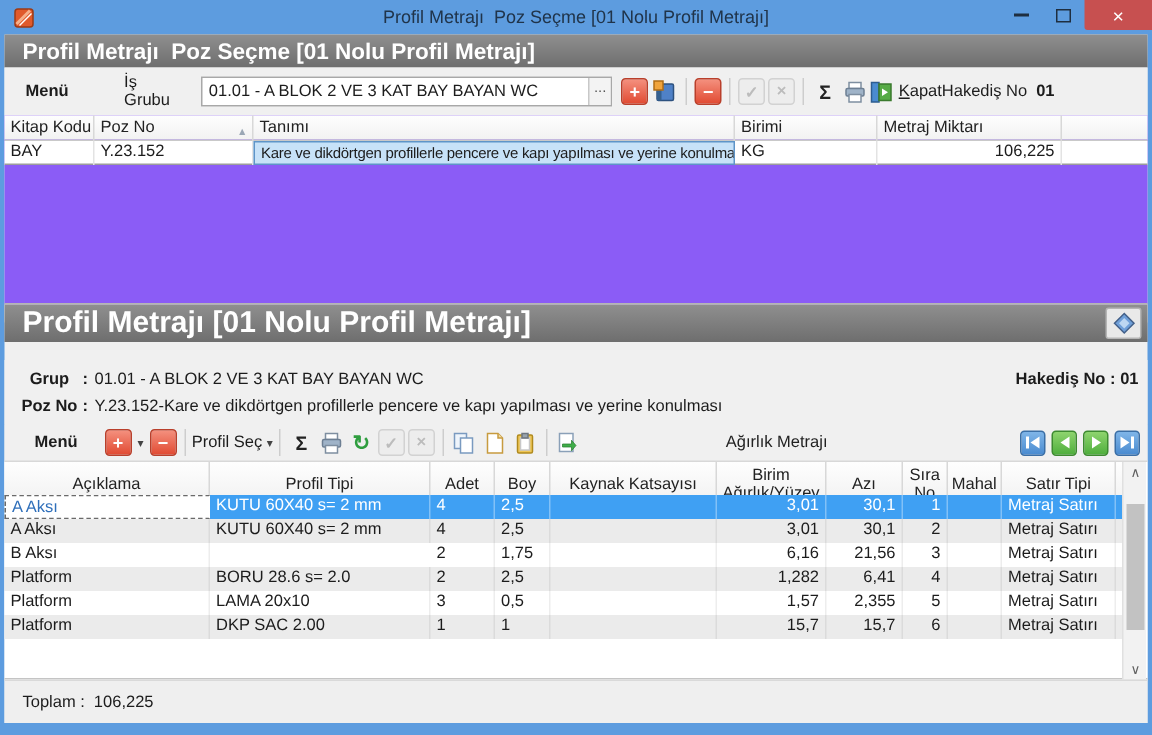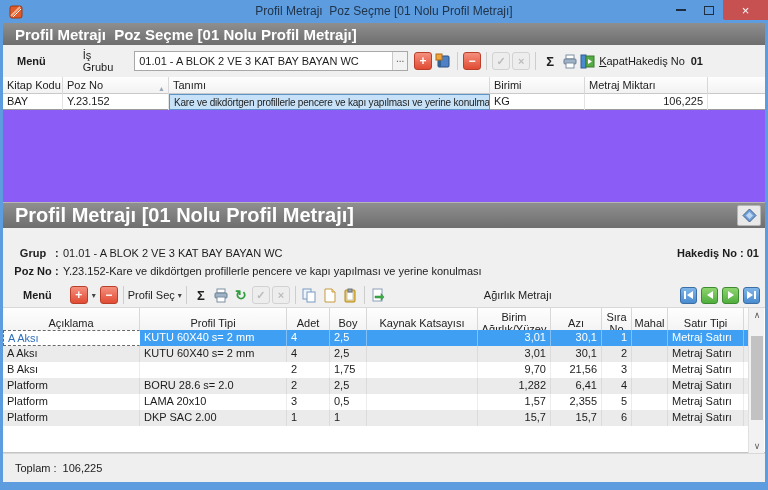--- a/index.html
+++ b/index.html
@@ -345,21 +345,21 @@
           <span class="g2c c6 num">30,1</span>
           <span class="g2c c7 num">2</span>
           <span class="g2c c8"></span>
           <span class="g2c c9">Metraj Satırı</span>
         </div>
         <div class="g2row">
           <span class="g2c c0">B Aksı</span>
           <span class="g2c c2">2</span>
           <span class="g2c c3">1,75</span>
           <span class="g2c c4 num"></span>
-          <span class="g2c c5 num">9,70</span>
+          <span class="g2c c5 num">6,16</span>
           <span class="g2c c6 num">21,56</span>
           <span class="g2c c7 num">3</span>
           <span class="g2c c8"></span>
           <span class="g2c c9">Metraj Satırı</span>
         </div>
         <div class="g2row alt">
           <span class="g2c c0">Platform</span>
           <span class="g2c c1">BORU 28.6 s= 2.0</span>
           <span class="g2c c2">2</span>
           <span class="g2c c3">2,5</span>

